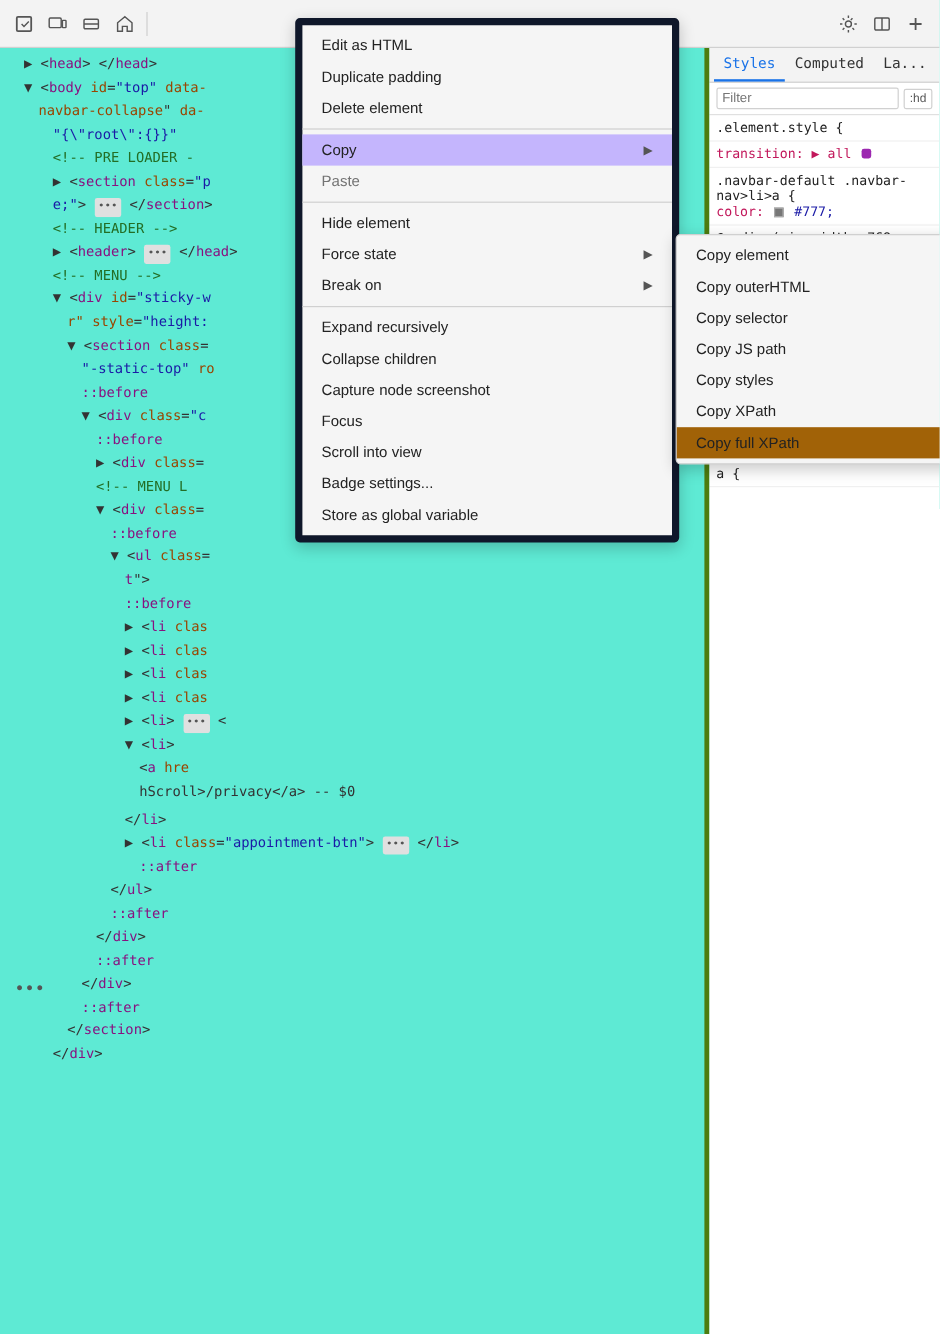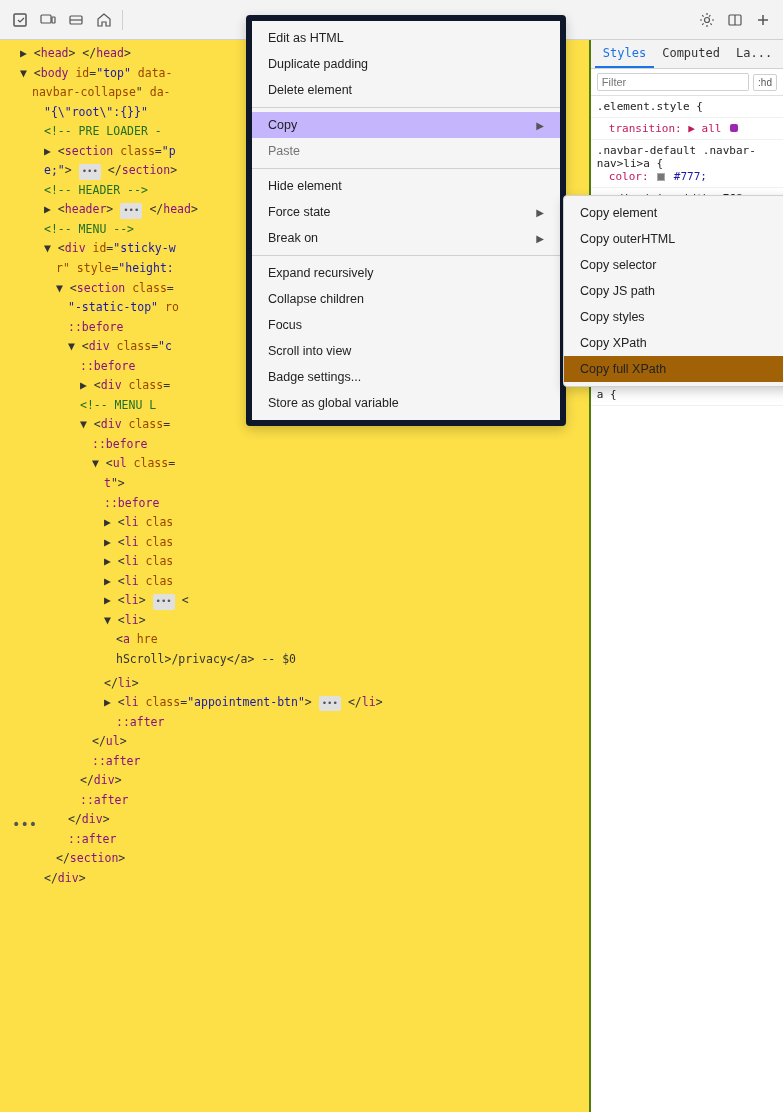--- a/index.html
+++ b/index.html
@@ -39,22 +39,22 @@
 
     
     .main-content {
       display: flex;
       height: calc(1112px - 40px);
     }
 
     
     .html-panel {
       width: 624px;
-      background: #fde047;
-      border-right: 2px solid #4d7c0f;
+      background: #5eead4;
+      border-right: 4px solid #4d7c0f;
       overflow: hidden;
       position: relative;
     }
 
     .html-tree {
       padding: 4px 0;
       font-size: 11.5px;
       line-height: 1.7;
       color: #333;
       padding-left: 8px;
@@ -151,21 +151,21 @@
     }
 
     .css-block {
       padding: 4px 6px;
       border-bottom: 1px solid #f0f0f0;
       font-size: 11px;
     }
 
     .css-selector { color: #222; font-weight: 500; }
     .css-brace { color: #333; }
-    .css-prop { color: #c2185b; margin-left: 12px; }
+    .css-prop { color: #c2185b; }
     .css-value { color: #1a1aa6; }
     .css-strikethrough { text-decoration: line-through; color: #888; }
 
     .css-arrow { color: #333; font-size: 9px; }
     .css-purple-dot {
       display: inline-block;
       width: 8px;
       height: 8px;
       background: #9c27b0;
       border-radius: 2px;
@@ -565,20 +565,23 @@
     <span class="arrow">▶</span>
   </div>
   <div class="menu-separator"></div>
   <div class="menu-item">
     <span>Expand recursively</span>
   </div>
   <div class="menu-item">
     <span>Collapse children</span>
   </div>
   <div class="menu-item">
+    <span>Capture node screenshot</span>
+  </div>
+  <div class="menu-item">
     <span>Focus</span>
   </div>
   <div class="menu-item">
     <span>Scroll into view</span>
   </div>
   <div class="menu-item">
     <span>Badge settings...</span>
   </div>
   <div class="menu-item">
     <span>Store as global variable</span>

